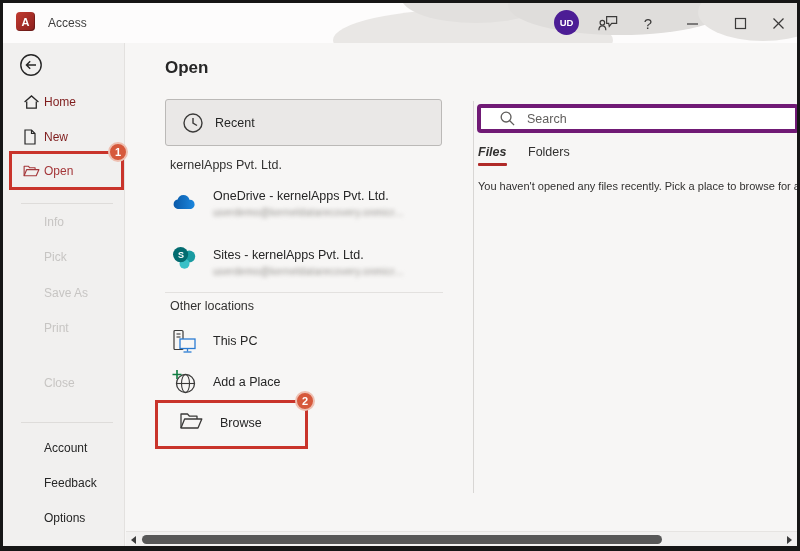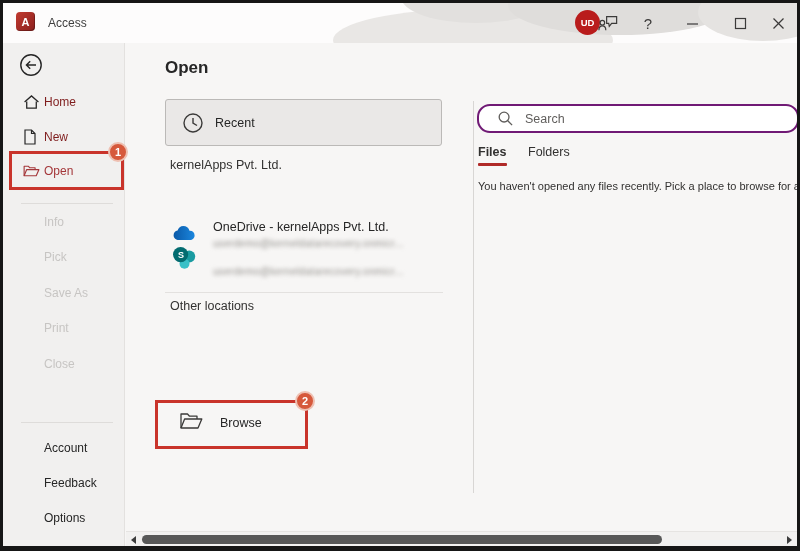--- a/index.html
+++ b/index.html
@@ -13,38 +13,38 @@
   .titlebar { position:absolute; left:0; top:0; right:0; height:40px; background:#fdfcfc; overflow:hidden; }
   .blob { position:absolute; border-radius:50%; }
   .b1 { left:330px; top:6px; width:280px; height:62px; background:#e9e7e5; }
   .b2 { left:505px; top:-28px; width:225px; height:60px; background:#dfdddb; }
   .b3 { left:695px; top:-20px; width:130px; height:58px; background:#e5e3e1; }
   .b4 { left:398px; top:-32px; width:150px; height:52px; background:#e2e0de; }
   .app-icon { position:absolute; left:13px; top:9px; width:19px; height:19px; border-radius:4px;
     background:linear-gradient(135deg,#c13a30,#8a1f1d); color:#fff; font-size:11px; font-weight:bold;
     display:flex; align-items:center; justify-content:center; box-shadow:inset -1px -1px 0 rgba(0,0,0,.25); }
   .app-title { position:absolute; left:45px; top:13px; font-size:12px; color:#404040; }
-  .avatar { position:absolute; left:572px; top:7px; width:25px; height:25px; border-radius:50%;
-    background:#b91c1c; color:#fff; font-size:9.5px; font-weight:bold; display:flex; align-items:center; justify-content:center; }
+  .avatar { position:absolute; left:551px; top:7px; width:25px; height:25px; border-radius:50%;
+    background:#4c1d95; color:#fff; font-size:9.5px; font-weight:bold; display:flex; align-items:center; justify-content:center; }
   .tb-btn { position:absolute; top:0; width:34px; height:40px; display:flex; align-items:center; justify-content:center; color:#3b3a39; }
   .help { left:628px; font-size:15px; }
   .feedback { left:588px; }
   .minb { left:672px; } .maxb { left:720px; } .closeb { left:758px; }
 
   
   .sidebar { position:absolute; left:0; top:40px; width:122px; bottom:0; background:#f1f0ef; border-right:1px solid #e3e1df; }
   .back-btn { position:absolute; left:16px; top:10px; width:24px; height:24px; }
   .nav-row { position:absolute; left:0; height:22px; display:flex; align-items:center; color:#7f1d1d; font-size:12px; }
   .nav-row .nicon { position:absolute; left:20px; width:17px; display:flex; }
   .nav-row .nlabel { position:absolute; left:41px; white-space:nowrap; }
   .row-home { top:48px; width:122px; }
   .row-new { top:83px; width:122px; }
   .row-open { top:117px; width:122px; color:#a4373a; }
   .disabled-row { position:absolute; left:41px; height:20px; display:flex; align-items:center; color:#c7c5c3; font-size:12px; }
-  .d0{top:169px;} .d1{top:204px;} .d2{top:240px;} .d3{top:275px;} .d4{top:311px;}
+  .d0{top:169px;} .d1{top:204px;} .d2{top:240px;} .d3{top:275px;} .d4{top:330px;}
   .bot-row { position:absolute; left:41px; height:20px; display:flex; align-items:center; color:#262626; font-size:12px; }
   .a0{top:395px;} .a1{top:430px;} .a2{top:465px;}
   .sdiv { position:absolute; left:18px; width:92px; height:1px; background:#dedcda; }
   .sdiv1 { top:160px; } .sdiv2 { top:379px; }
 
   
   .anno-box { position:absolute; border:3px solid #c9342b; z-index:5; }
   .open-box { left:6px; top:108px; width:115px; height:39px; }
   .badge { position:absolute; z-index:6; width:20px; height:20px; border-radius:50%; background:#d6593c;
     border:2px solid #eec0b2; color:#fff; font-size:11px; font-weight:bold;
@@ -58,46 +58,46 @@
     border:1px solid #bbb9b7; border-radius:3px; display:flex; align-items:center; color:#262626; }
   .recent-btn .ricon { position:absolute; left:16px; display:flex; }
   .recent-btn .rlabel { position:absolute; left:49px; font-size:12.5px; }
   .sec-title { position:absolute; font-size:12.5px; color:#333231; }
   .org-title { left:44px; top:115px; }
   .other-title { left:44px; top:256px; }
   .place { position:absolute; }
   .place .plabel { position:absolute; left:87px; top:0; font-size:12.5px; color:#262626; white-space:nowrap; }
   .place .pemail { position:absolute; left:87px; top:18px; font-size:10px; color:#96938f; white-space:nowrap;
     filter:blur(2.1px); letter-spacing:.3px; }
-  .od-row { left:0; top:146px; width:340px; height:40px;margin-top:31px; }
+  .od-row { left:0; top:146px; width:340px; height:40px; }
   .od-icon { position:absolute; left:45px; top:3px; display:flex; }
   .sp-row { left:0; top:205px; width:340px; height:40px; }
   .sp-icon { position:absolute; left:46px; top:-2px; width:24px; height:24px; }
   .sp-letter { position:absolute; left:4px; top:4px; width:10px; text-align:center; color:#fff; font-size:9px; font-weight:bold; }
   .hsep { position:absolute; left:39px; top:249px; width:278px; height:1px; background:#e3e1df; }
   .loc-row { height:26px; }
   .loc-row .licon { position:absolute; left:46px; top:0; display:flex; }
   .loc-row .plabel { top:5px; }
   .pc-row { left:0; top:286px; width:300px; }
   .ap-row { left:0; top:327px; width:300px; }
   .br-row { left:0; top:368px; width:300px;margin-left:7px; }
   .browse-box { left:29px; top:357px; width:153px; height:49px; }
   .badge2 { left:169px; top:348px; }
 
   .vdiv { position:absolute; left:347px; top:58px; width:1px; height:392px; background:#d8d6d4; }
 
   
   .search-box { position:absolute; left:351px; top:61px; width:322px; height:29px; background:#fff;
-    border:2px solid #701a75; border-radius:13px; display:flex; align-items:center; }
+    border:4px solid #701a75; border-radius:4px; display:flex; align-items:center; }
   .search-box .sicon { position:absolute; left:18px; display:flex; }
   .search-box input { position:absolute; left:46px; right:6px; top:1px; bottom:1px; border:none; outline:none;
     background:transparent; font-size:12.5px; color:#323130; font-family:"Liberation Sans",sans-serif; }
   .search-box input::placeholder { color:#605e5c; opacity:1; }
   .tab { position:absolute; top:102px; font-size:12.5px; color:#323130; }
-  .tab-files { left:352px; font-weight:bold; }
+  .tab-files { left:352px; font-weight:bold;font-style:italic; }
   .tab-folders { left:402px; }
   .tab-underline { position:absolute; left:352px; top:120px; width:29px; height:3px; background:#b02a28; border-radius:1px; }
   .empty-msg { position:absolute; left:352px; top:137px; width:326px; font-size:11px; color:#323130;
     white-space:nowrap; overflow:hidden; }
 
   
   .hscroll { position:absolute; left:0; right:0; bottom:0; height:15px; background:#f2f1f0; border-top:1px solid #e6e4e2; }
   .thumb { position:absolute; left:16px; top:3px; width:520px; height:9px; border-radius:5px; background:#585858; }
   .sarrow { position:absolute; top:4px; width:0; height:0; border-top:4px solid transparent; border-bottom:4px solid transparent; }
   .sarrow-left { left:5px; border-right:5px solid #3c3c3c; }
@@ -246,27 +246,52 @@
 
     <div class="place sp-row">
       <span class="sp-icon">
         <svg width="24" height="24" viewBox="0 0 24 24">
           <circle cx="17.2" cy="10.5" r="6" fill="#1a9ba1"></circle>
           <circle cx="12.5" cy="17.8" r="5" fill="#38c0c7"></circle>
           <circle cx="8.6" cy="8.6" r="7.6" fill="#036c70"></circle>
         </svg>
         <span class="sp-letter">S</span>
       </span>
+      <span class="plabel">Sites - kernelApps Pvt. Ltd.</span>
       <span class="pemail">userdemo@kerneldatarecovery.onmicr...</span>
     </div>
 
     <div class="hsep"></div>
     <div class="sec-title other-title">Other locations</div>
 
-
+    <div class="place loc-row pc-row">
+      <span class="licon">
+        <svg width="26" height="25" viewBox="0 0 26 25" fill="none">
+          <rect x="2" y="1.5" width="9" height="19" rx="1" stroke="#3b3a39" stroke-width="1.2"></rect>
+          <line x1="4.5" y1="5" x2="8.5" y2="5" stroke="#3b3a39" stroke-width="1.1"></line>
+          <line x1="4.5" y1="8" x2="8.5" y2="8" stroke="#3b3a39" stroke-width="1.1"></line>
+          <rect x="8" y="10" width="15" height="9.5" fill="#f7f6f5" stroke="#2b7cd3" stroke-width="1.3"></rect>
+          <line x1="15.5" y1="19.5" x2="15.5" y2="22.5" stroke="#2b7cd3" stroke-width="1.3"></line>
+          <line x1="11.5" y1="23" x2="19.5" y2="23" stroke="#2b7cd3" stroke-width="1.3"></line>
+        </svg>
+      </span>
+      <span class="plabel">This PC</span>
+    </div>
+
+    <div class="place loc-row ap-row">
+      <span class="licon">
+        <svg width="25" height="25" viewBox="0 0 25 25" fill="none">
+          <circle cx="13.5" cy="13.5" r="9" stroke="#3b3a39" stroke-width="1.3"></circle>
+          <ellipse cx="13.5" cy="13.5" rx="4" ry="9" stroke="#3b3a39" stroke-width="1.1"></ellipse>
+          <line x1="4.5" y1="13.5" x2="22.5" y2="13.5" stroke="#3b3a39" stroke-width="1.1"></line>
+          <path d="M5 0v9M0.5 4.5h9" stroke="#107c41" stroke-width="1.6"></path>
+        </svg>
+      </span>
+      <span class="plabel">Add a Place</span>
+    </div>
 
     <div class="place loc-row br-row">
       <span class="licon">
         <svg width="25" height="20" viewBox="0 0 25 20" fill="none" stroke="#3b3a39" stroke-width="1.3" stroke-linejoin="round">
           <path d="M2 17V3h6.5l2 2.2H18v2.8"></path>
           <path d="M2 17l3.6-9h17.2L19 17z"></path>
         </svg>
       </span>
       <span class="plabel">Browse</span>
     </div>

